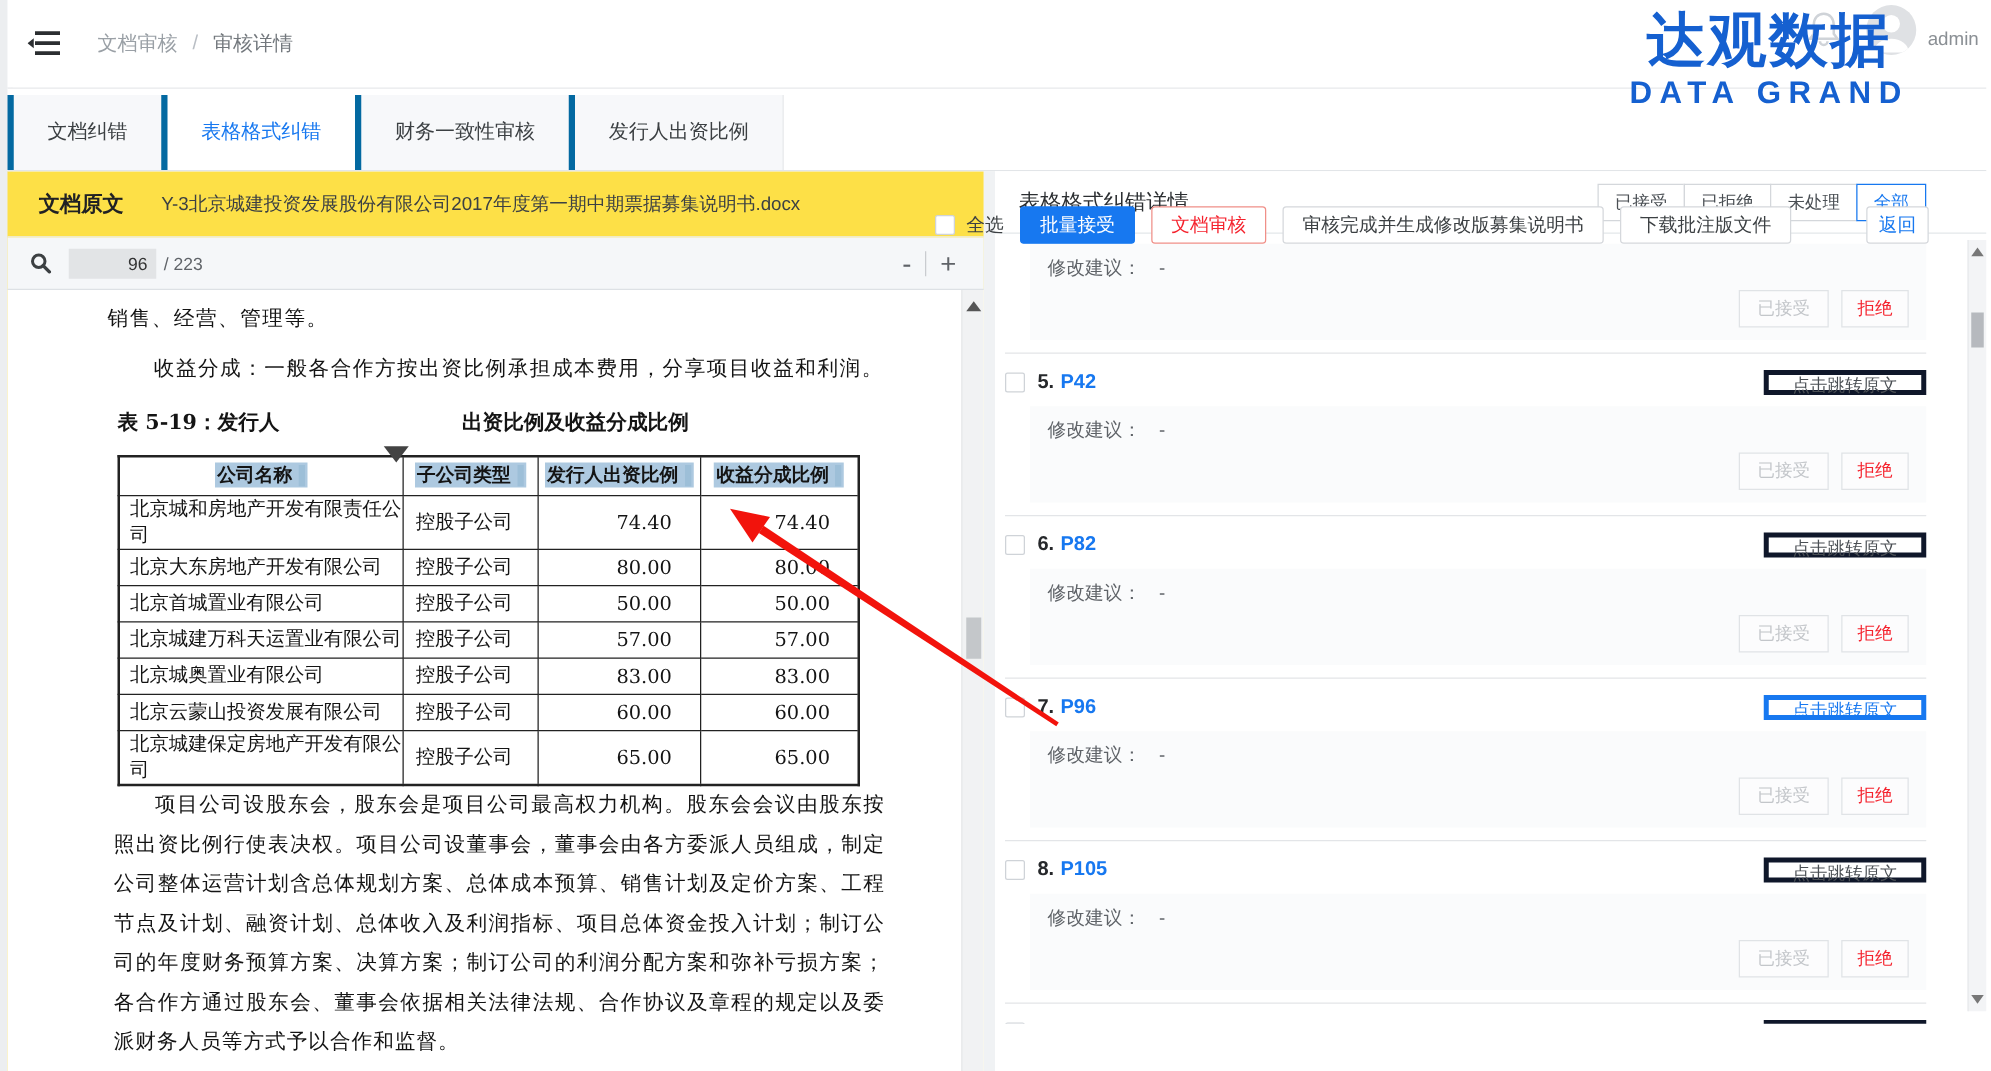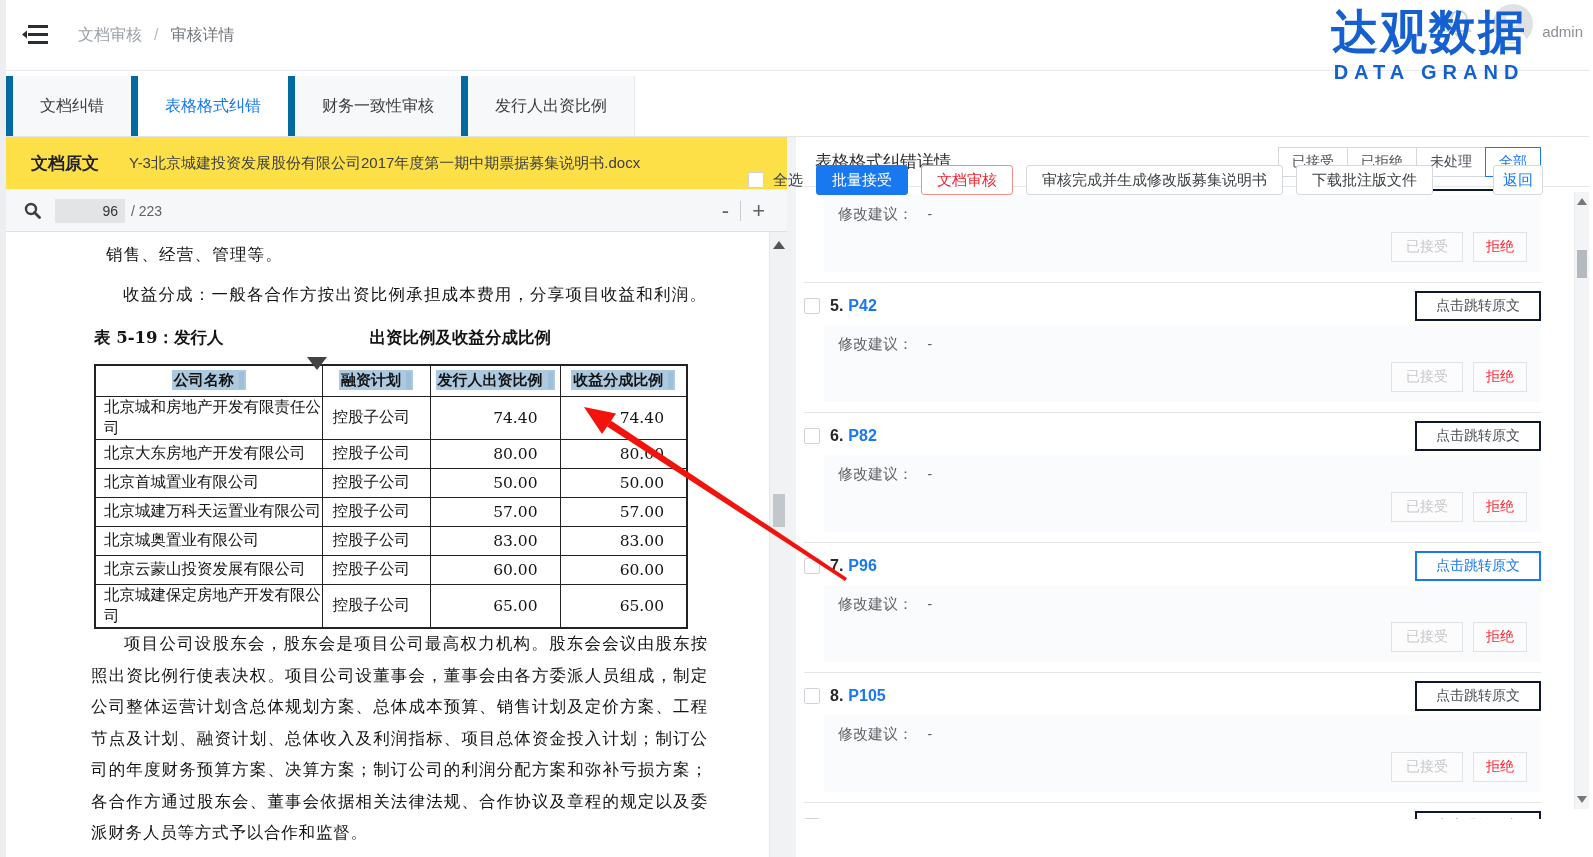--- a/index.html
+++ b/index.html
@@ -17,26 +17,26 @@
   .hamburger { width:26px; height:22px; cursor:pointer; }
   .breadcrumb { margin-left:30px; font-size:16px; display:flex; gap:12px; align-items:center; }
   .crumb1 { color:#9aa0a6; } .crumb-sep { color:#b9bec4; } .crumb2 { color:#73787d; }
   .bell { position:absolute; right:116px; top:8px; }
   .avatar { position:absolute; right:56px; top:4px; width:40px; height:40px; border-radius:50%; background:#dfe1e4; overflow:hidden; }
   .username { position:absolute; right:6px; top:23px; color:#8a8f94; font-size:15px; }
 
   
   .logo { position:absolute; top:8px; right:62px; z-index:40; text-align:center; color:#1560d0; pointer-events:none; line-height:1; }
   .logo-cn { font-size:47px; font-weight:800; letter-spacing:2px; }
-  .logo-en { font-size:20px; font-weight:700; letter-spacing:6px; margin-top:7px; }
+  .logo-en { font-size:25px; font-weight:700; letter-spacing:6px; margin-top:7px; }
 
   
   .tabstrip { height:67px; border-top:1px solid #e7e9ec; border-bottom:1px solid #e2e5e8; position:relative; display:flex; align-items:flex-end; background:#fff; }
   .tabs { display:flex; height:60px; }
-  .tab { height:60px; line-height:60px; padding:0 27px; font-size:16px; color:#3c4043; background:#f7f8fa; border-left:7px solid #0369a1; cursor:pointer; white-space:nowrap; }
+  .tab { height:60px; line-height:60px; padding:0 27px; font-size:16px; color:#3c4043; background:#f7f8fa; border-left:5px solid #0369a1; cursor:pointer; white-space:nowrap; }
   .tab:last-child { border-right:1px solid #e7e9ec; }
   .tab.active { background:#fff; color:#1778f0; }
 
   .actions { position:absolute; top:94px; left:742px; right:46px; height:30px; display:flex; gap:13px; align-items:center; z-index:10; }
   .chk-wrap { display:flex; align-items:center; gap:9px; font-size:15px; color:#3c4043; }
   .checkbox { width:16px; height:16px; border:1px solid #cfd3d8; border-radius:2px; background:#fff; display:inline-block; cursor:pointer; flex:none; }
   .btn { height:30px; border-radius:3px; font-size:15px; padding:0 15px; background:#fff; border:1px solid #d5d8dc; color:#3c4043; cursor:pointer; white-space:nowrap; font-family:inherit; }
   .btn-primary { background:#1778f0; border-color:#1778f0; color:#fff; }
   .btn-danger { color:#f5222d; border-color:#f08f88; }
   .btn-back { color:#1778f0; padding:0 9px; margin-left:auto; }
@@ -54,21 +54,21 @@
   .doc-toolbar { height:42px; background:#f5f7f9; border-bottom:1px solid #dde1e5; display:flex; align-items:center; padding:0 22px 0 18px; }
   .page-input { width:70px; height:24px; background:#e2e4e6; border:0; text-align:right; padding-right:7px; font-size:14px; color:#333; margin-left:14px; }
   .page-total { color:#5f6368; font-size:14px; margin-left:6px; }
   .zoom-ctrls { margin-left:auto; display:flex; align-items:center; gap:11px; color:#5f6368; }
   .zoom-btn { font-size:22px; cursor:pointer; line-height:20px; }
   .zoom-div { width:1px; height:20px; background:#c9ccd0; }
 
   .doc-area { flex:1; position:relative; background:#fff; overflow:hidden;
               font-family:"DejaVu Serif","Liberation Serif",serif; color:#141414; }
   .doc-line { position:absolute; font-size:16.5px; letter-spacing:1.2px; white-space:nowrap; }
-  .p1 { top:12px; left:100px; }
+  .p1 { top:12px; left:80px; }
   .p2 { top:52px; left:117px; }
   .cap-row { position:absolute; top:95px; left:88px; display:flex; font-weight:bold; font-size:16.5px; white-space:nowrap; }
   .cap-spacer { width:146px; flex:none; }
 
   .tooltip { position:absolute; left:283px; top:84px; width:143px; height:43px; background:#434343; color:#fff; border-radius:4px; font-size:15px; display:flex; align-items:center; justify-content:center; z-index:20; font-family:"Liberation Sans",sans-serif; white-space:nowrap; }
   .tooltip-caret { position:absolute; left:301px; top:125px; width:0; height:0; border-left:10px solid transparent; border-right:10px solid transparent; border-top:13px solid #434343; z-index:20; }
 
   .doc-table { position:absolute; top:132px; left:88px; border-collapse:collapse; border:2px solid #222; font-family:inherit; }
   .doc-table th, .doc-table td { border:1px solid #222; font-weight:normal; }
   .doc-table th { height:31px; text-align:center; font-size:15px; font-weight:bold; }
@@ -91,21 +91,21 @@
   .rp-title { font-size:17px; color:#2b2e31; }
   .filters { margin-left:auto; display:flex; }
   .filter { height:30px; padding:0 13px; border:1px solid #d4d7db; font-size:14px; color:#4a4f54; background:#fff; margin-left:-1px; cursor:pointer; white-space:nowrap; font-family:inherit; }
   .filter.active { color:#1778f0; border-color:#1778f0; position:relative; z-index:1; }
 
   .rp-list { height:632px; overflow:hidden; padding:0 48px 0 8px; }
   .item { border-bottom:1px solid #e3e5e8; }
   .item-head { height:30px; margin-top:8px; display:flex; align-items:center; gap:10px; }
   .item-num { font-size:16px; font-weight:bold; color:#26282b; }
   .item-page { font-size:16px; font-weight:bold; color:#1778f0; margin-left:-5px; cursor:pointer; }
-  .jump-btn { margin-left:auto; height:30px; padding:0 19px; font-size:14px; color:#4a4f54; background:#fff; border:2px solid #0f172a; cursor:pointer; white-space:nowrap; font-family:inherit; }
+  .jump-btn { margin-left:auto; height:20px; padding:0 19px; font-size:14px; color:#4a4f54; background:#fff; border:4px solid #0f172a; cursor:pointer; white-space:nowrap; font-family:inherit; }
   .jump-btn.active { color:#1778f0; border-color:#1778f0; }
   .item-card { margin:4px 0 10px 20px; background:#fafbfc; padding:10px 14px; }
   .sugg { font-size:15px; color:#5f6368; }
   .sugg-val { margin-left:10px; }
   .card-actions { margin-top:8px; display:flex; justify-content:flex-end; gap:10px; }
   .btn-accepted { height:30px; padding:0 14px; font-size:14px; color:#c3c6ca; background:#fcfcfd; border:1px solid #e0e3e6; cursor:pointer; font-family:inherit; }
   .btn-reject { height:30px; padding:0 12px; font-size:14px; color:#f5222d; background:#fcfcfd; border:1px solid #e0e3e6; cursor:pointer; font-family:inherit; }
 
   
   .rp-scroll { position:absolute; right:0; top:55px; width:15px; height:617px; background:#f3f4f6; border-left:1px solid #e7e9ec; }
@@ -202,21 +202,21 @@
           <div class="cap-row">
             <span>表 5-19：发行人</span>
             <span class="cap-spacer"></span>
             <span>出资比例及收益分成比例</span>
           </div>
           <div class="tooltip-caret"></div>
           <table class="doc-table">
             <thead>
                 <tr id="doc-table-head">
                   <th class="col-name"><span class="hl">公司名称</span></th>
-                  <th class="col-type"><span class="hl">融资计划</span></th>
+                  <th class="col-type"><span class="hl">子公司类型</span></th>
                   <th class="col-ratio"><span class="hl">发行人出资比例</span></th>
                   <th class="col-share"><span class="hl">收益分成比例</span></th>
                 </tr>
               </thead>
             <tbody id="doc-table-body">
                 <tr>
                   <td class="td-name">北京城和房地产开发有限责任公司</td>
                   <td class="td-type">控股子公司</td>
                   <td class="td-num">74.40</td>
                   <td class="td-num">74.40</td>

